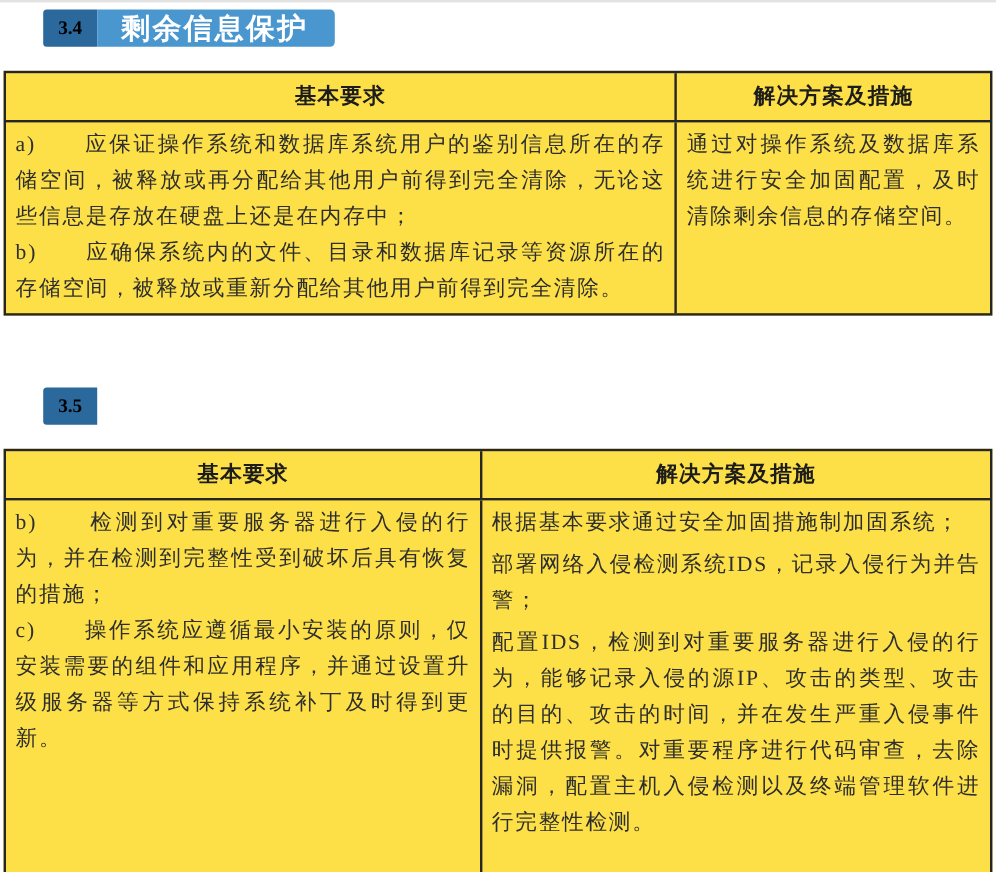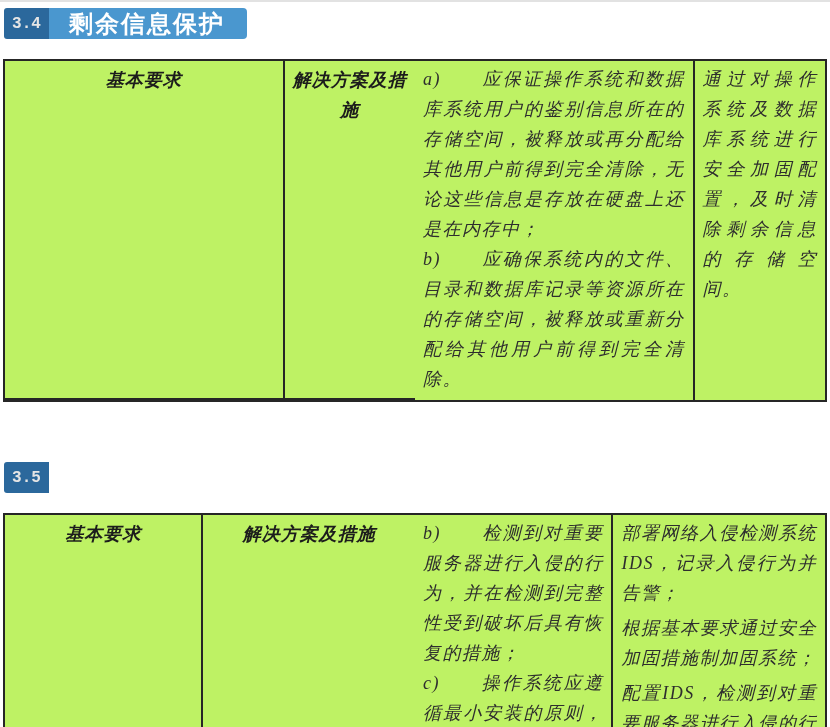--- a/index.html
+++ b/index.html
@@ -18,49 +18,49 @@
   }
   
   .badge {
     display: inline-flex;
     align-items: stretch;
     margin: 6px 0 0 4px;
     height: 31px;
   }
   .badge-num {
     background: var(--badge-num-bg, #2b689c);
-    color: #e5e5e5;
-    font-family: Liberation Mono, monospace;
+    color: #000000;
+    font-family: Liberation Serif, serif;
     font-weight: bold;
     font-size: 16px;
     display: flex;
     align-items: center;
     justify-content: center;
     width: 45px;
     border-radius: 3px 0 0 3px;
+    margin-left: 32px;
   }
   .badge-title {
     background: var(--badge-title-bg, #4a97cf);
     color: #ffffff;
     font-weight: bold;
     font-size: 24px;
     letter-spacing: 2px;
     display: flex;
     align-items: center;
     padding: 0 22px 0 20px;
     border-radius: 0 4px 4px 0;
   }
   
   .rtable {
     margin: 20px 3px 0 3px;
     border: 2px solid #262626;
     display: flex;
-    flex-direction: row;
-    background: #bef264;
-    font-style: italic;
+    flex-direction: column;
+    background: #fde047;
   }
   .trow { display: flex; width: 100%; }
   .trow.head .tcell {
     font-weight: bold;
     font-size: 18px;
     text-align: center;
     padding: 4px 4px 5px 4px;
     color: #1c1c1c;
     letter-spacing: 1px;
   }
@@ -123,21 +123,21 @@
       <div class="trow head">
         <div class="tcell c-left">基本要求</div>
         <div class="tcell c-right">解决方案及措施</div>
       </div>
       <div class="trow body">
         <div class="tcell c-left">
           <p>b)　　检测到对重要服务器进行入侵的行为，并在检测到完整性受到破坏后具有恢复的措施；</p>
           <p>c)　　操作系统应遵循最小安装的原则，仅安装需要的组件和应用程序，并通过设置升级服务器等方式保持系统补丁及时得到更新。</p>
         </div>
         <div class="tcell c-right spaced">
+          <p>根据基本要求通过安全加固措施制加固系统；</p>
           <p>部署网络入侵检测系统IDS，记录入侵行为并告警；</p>
-          <p>根据基本要求通过安全加固措施制加固系统；</p>
           <p>配置IDS，检测到对重要服务器进行入侵的行为，能够记录入侵的源IP、攻击的类型、攻击的目的、攻击的时间，并在发生严重入侵事件时提供报警。对重要程序进行代码审查，去除漏洞，配置主机入侵检测以及终端管理软件进行完整性检测。</p>
         </div>
       </div>
     </div>
   </section>
 
 </div>
 
 </body></html>

